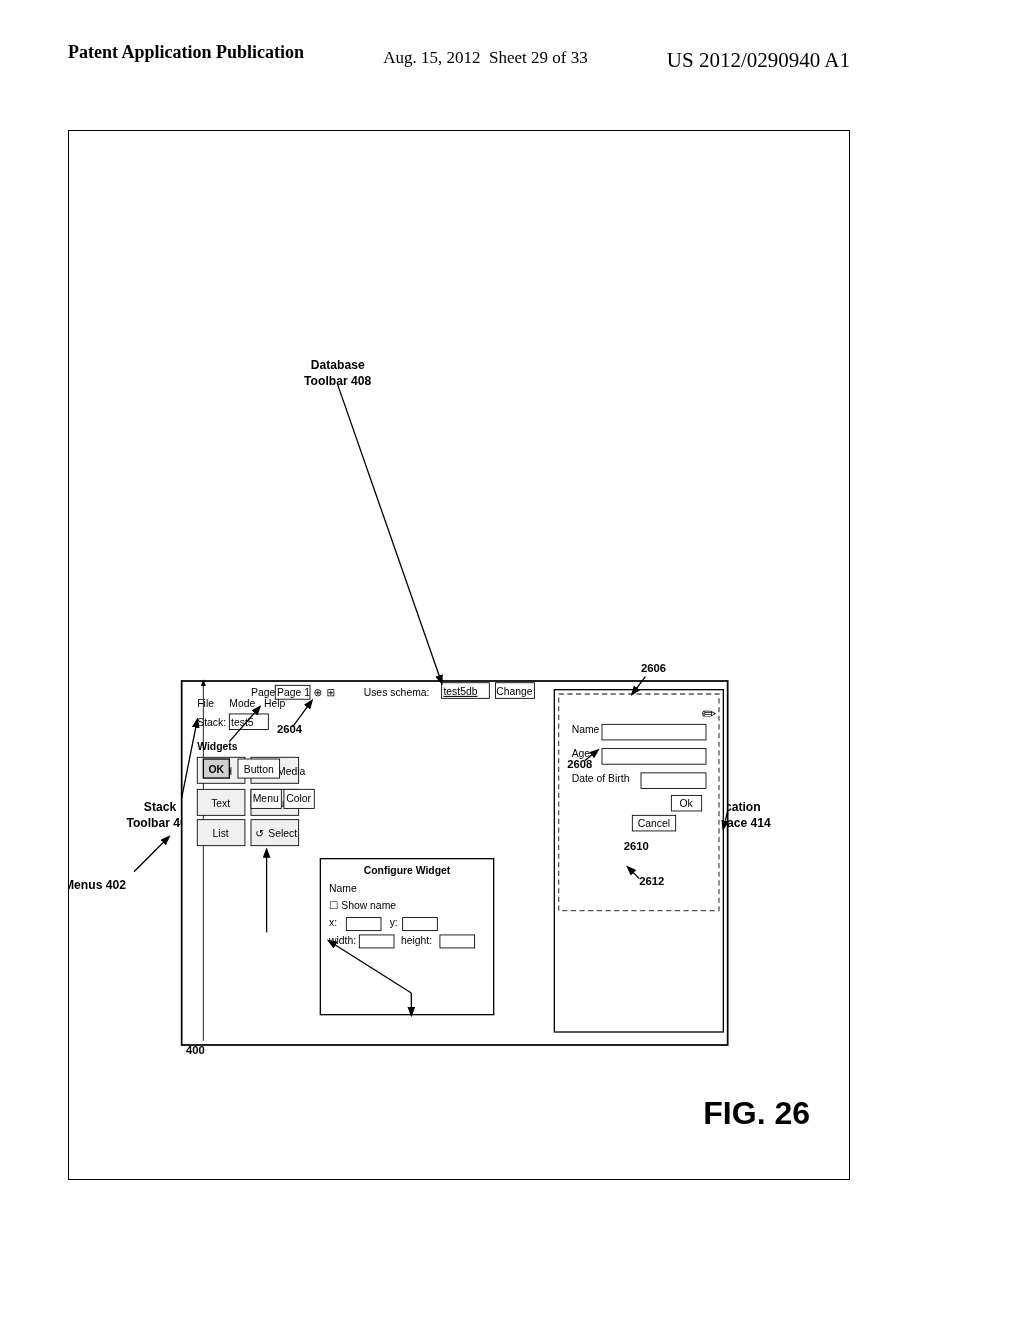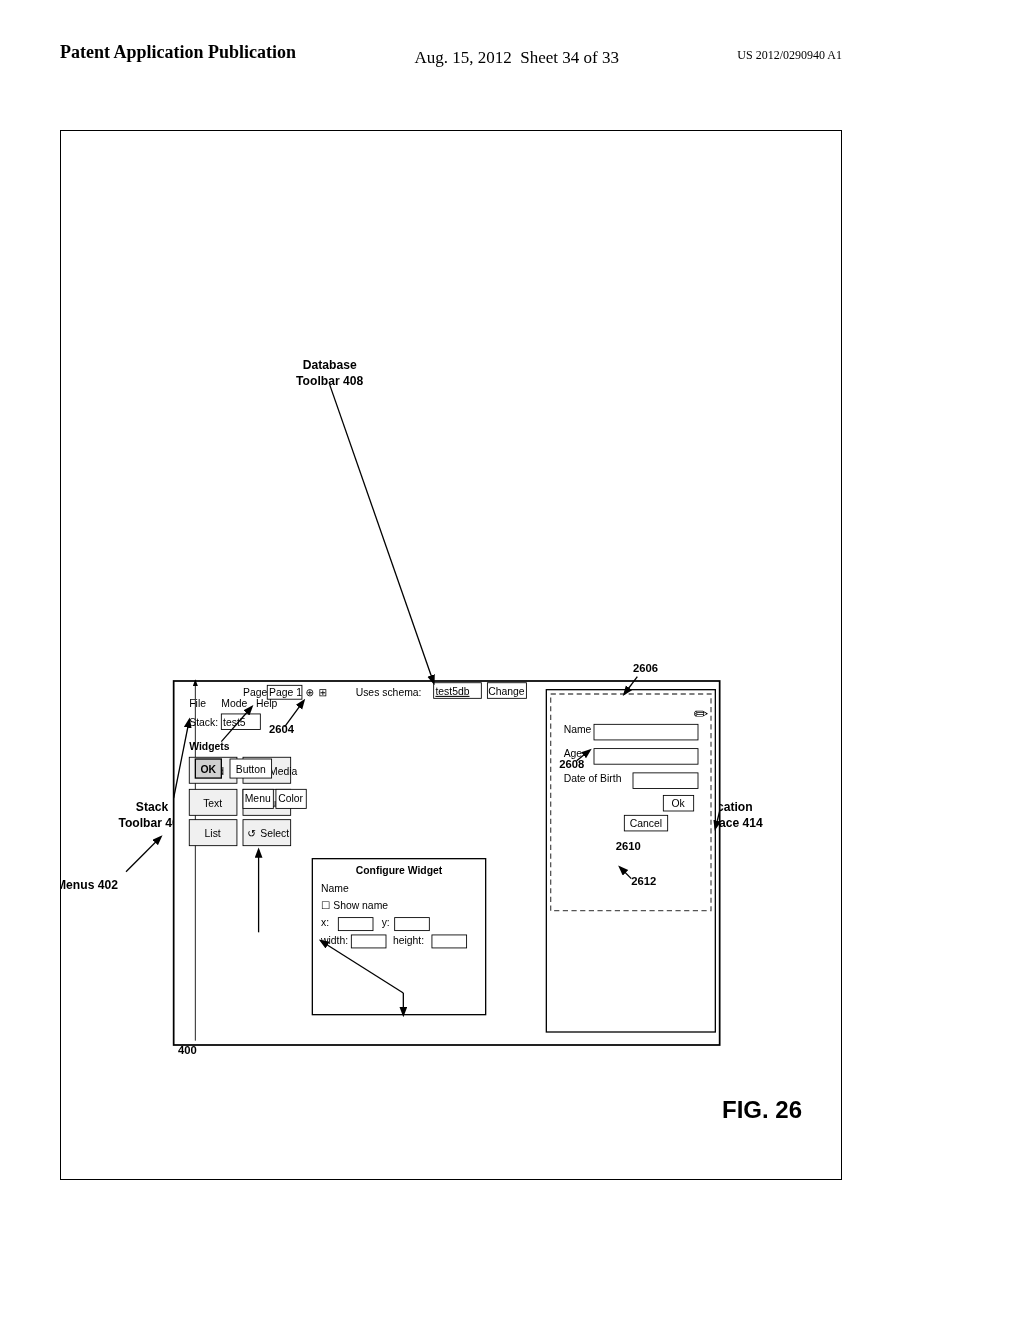--- a/index.html
+++ b/index.html
@@ -9,20 +9,21 @@
       background: #ffffff;
       font-family: 'Times New Roman', Times, serif;
       overflow: hidden;
     }
 
     .page-container {
       width: 902px;
       height: 1320px;
       position: relative;
       background: #fff;
+      margin-left: 8px;
     }
 
     
     .header {
       position: absolute;
       top: 40px;
       left: 0;
       right: 0;
       display: flex;
       justify-content: space-between;
@@ -36,31 +37,31 @@
       line-height: 1.4;
     }
 
     .header-center {
       font-size: 17px;
       text-align: center;
       margin-top: 8px;
     }
 
     .header-right {
-      font-size: 12px;
+      font-size: 21px;
       text-align: right;
       margin-top: 8px;
     }
 
     
     .fig-label {
       position: absolute;
       right: 100px;
-      bottom: 196px;
-      font-size: 24px;
+      bottom: 188px;
+      font-size: 32px;
       font-weight: bold;
       font-family: Arial, sans-serif;
     }
 
     
     .diagram-area {
       position: absolute;
       top: 130px;
       left: 60px;
       right: 60px;
@@ -75,21 +76,21 @@
     }
   </style>
 </head>
 <body>
 
 <div class="page-container">
 
   <div class="header">
     <div class="header-left">Patent Application Publication</div>
     <div class="header-center">
-      <span>Aug. 15, 2012</span>&nbsp;&nbsp;<span>Sheet 34 of 33</span>
+      <span>Aug. 15, 2012</span>&nbsp;&nbsp;<span>Sheet 29 of 33</span>
     </div>
     <div class="header-right">US 2012/0290940 A1</div>
   </div>
 
   <div class="diagram-area">
     <svg class="diagram-svg" viewBox="0 0 900 1100" xmlns="http://www.w3.org/2000/svg">
 
       <defs>
         <style>
           text { font-family: Arial, Helvetica, sans-serif; }

